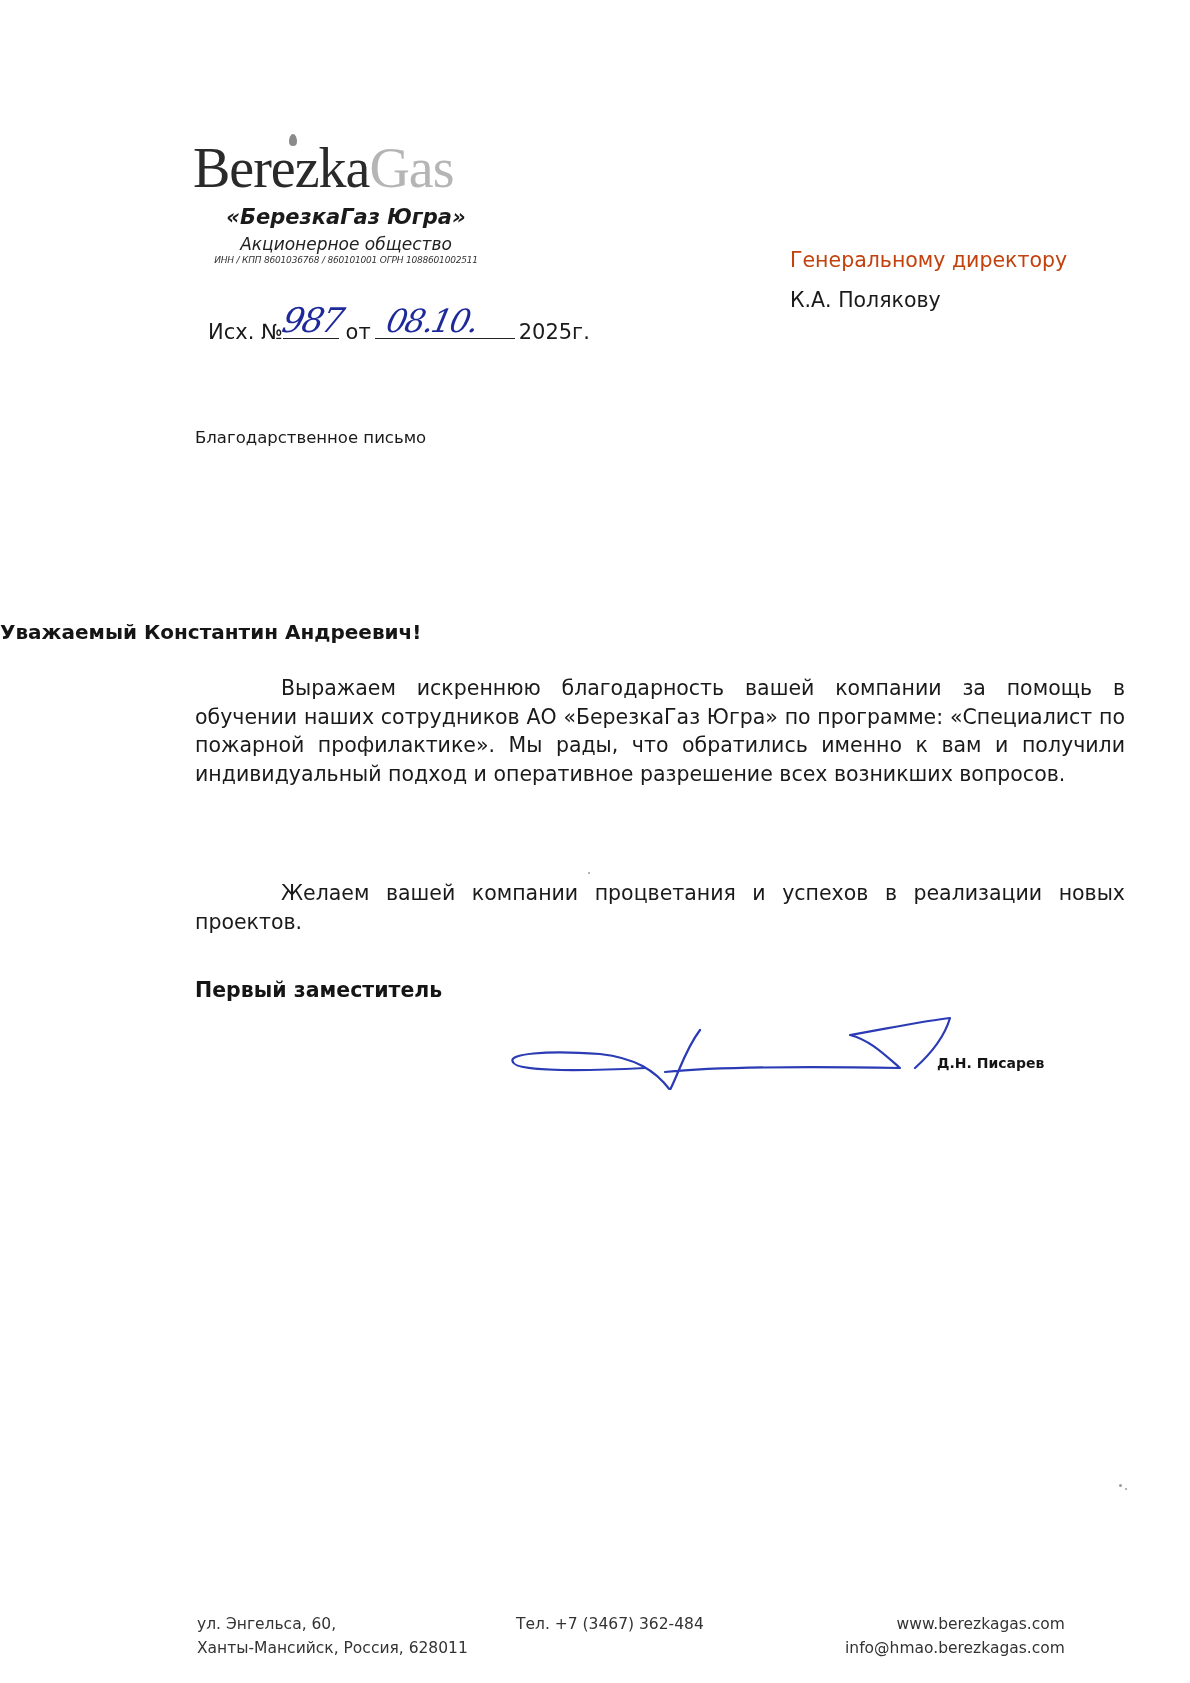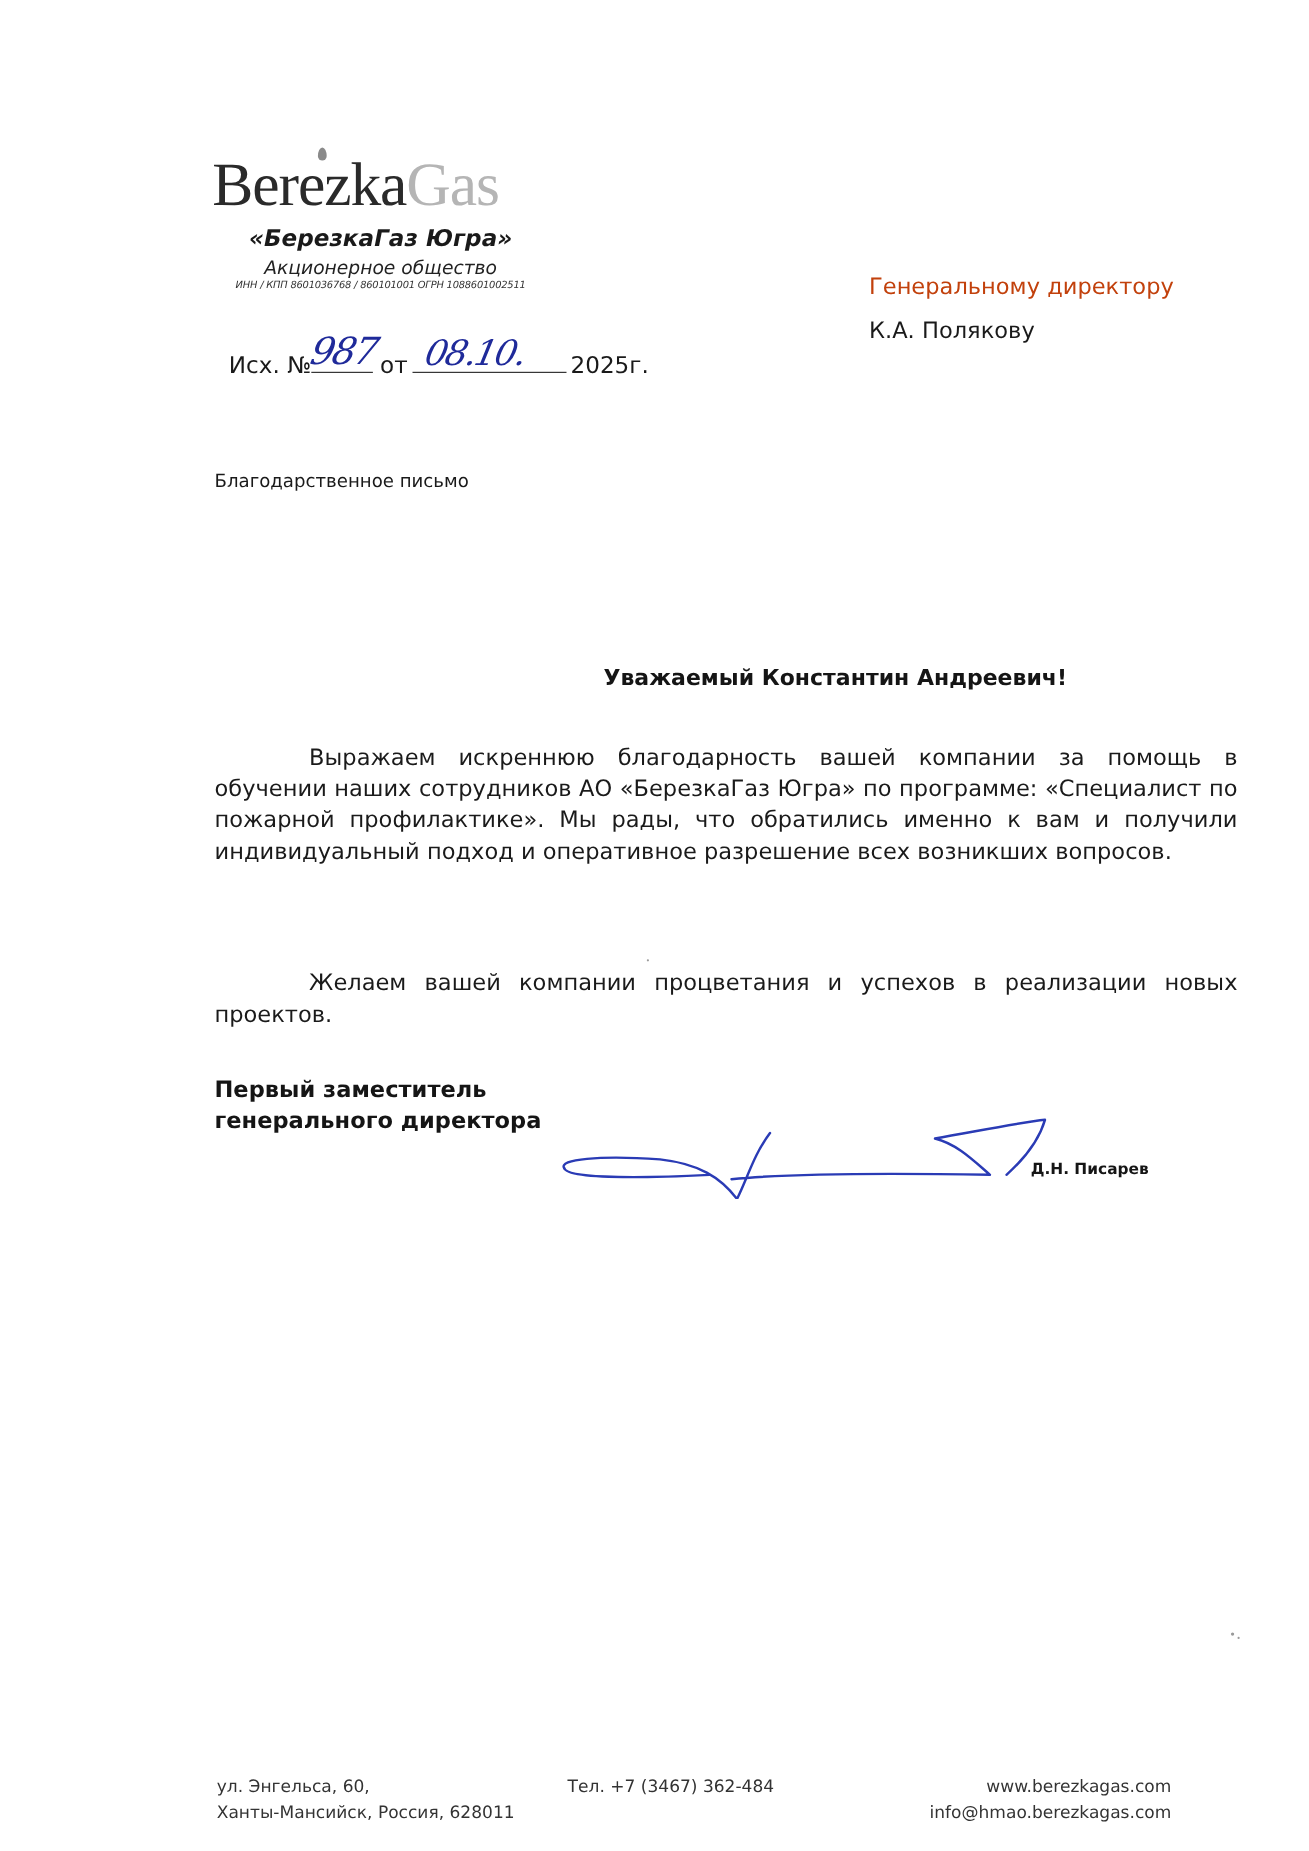--- a/index.html
+++ b/index.html
@@ -24,21 +24,21 @@
   .hw.date { left: 12px; font-size: 32px; }
 
   
   .recipient { left: 790px; top: 226px; font-size: 20.5px; line-height: 28px; color: #c2410c; margin-top: 20px; }
   .recipient-name { left: 790px; top: 288px; font-size: 20.5px; font-weight: normal; color: #1a1a1a; }
 
   
   .subject { left: 195px; top: 428px; font-size: 16.5px; color: #1a1a1a; }
 
   
-  .greeting { left: 0; width: 970px; top: 604px; text-align: right; font-size: 20px; font-weight: bold; color: #151515; }
+  .greeting { left: 0; width: 970px; top: 620px; text-align: left; font-size: 20px; font-weight: bold; color: #151515; }
 
   
   .para { position: absolute; left: 195px; width: 930px; font-size: 20.5px; line-height: 28.5px; color: #1a1a1a; text-align: justify; text-indent: 86px; }
   .para1 { top: 674px; }
   .para2 { top: 879px; }
 
   
   .sig-title { left: 195px; top: 976px; font-size: 20.5px; font-weight: bold; line-height: 28px; color: #151515; }
   .sig-name { left: 937px; top: 1055px; font-size: 14px; font-weight: bold; color: #151515; }
   .sig-stroke { position: absolute; left: 505px; top: 1010px; width: 470px; height: 80px; }
@@ -74,21 +74,20 @@
 
 <div class="abs subject">Благодарственное письмо</div>
 
 <div class="abs greeting">Уважаемый Константин Андреевич!</div>
 
 <p class="para para1" style="margin:0">Выражаем искреннюю благодарность вашей компании за помощь в обучении наших сотрудников АО «БерезкаГаз Югра» по программе: «Специалист по пожарной профилактике». Мы рады, что обратились именно к вам и получили индивидуальный подход и оперативное разрешение всех возникших вопросов.</p>
 <p class="para para2" style="margin:0">Желаем вашей компании процветания и успехов в реализации новых проектов.</p>
 
 <div class="abs sig-title">
   <div>Первый заместитель</div>
-  <div>генерального директора</div>
 </div>
 <svg class="sig-stroke" viewBox="0 0 470 80">
   <path d="M8,52 C2,44 40,40 95,44 C130,48 150,60 165,80 C175,60 180,40 195,20 M160,62 C200,58 280,56 395,58 C380,45 365,30 345,25 C385,18 425,10 445,8 C440,25 430,40 410,58" fill="none" stroke="#2a3bb5" stroke-width="2.2" stroke-linecap="round" stroke-linejoin="round"></path>
   <path d="M8,52 C10,60 60,62 140,58" fill="none" stroke="#2a3bb5" stroke-width="2" stroke-linecap="round"></path>
 </svg>
 <div class="abs sig-name">Д.Н. Писарев</div>
 
 <div class="abs footer f-addr">
   <div>ул. Энгельса, 60,</div>
   <div>Ханты-Мансийск, Россия, 628011</div>

